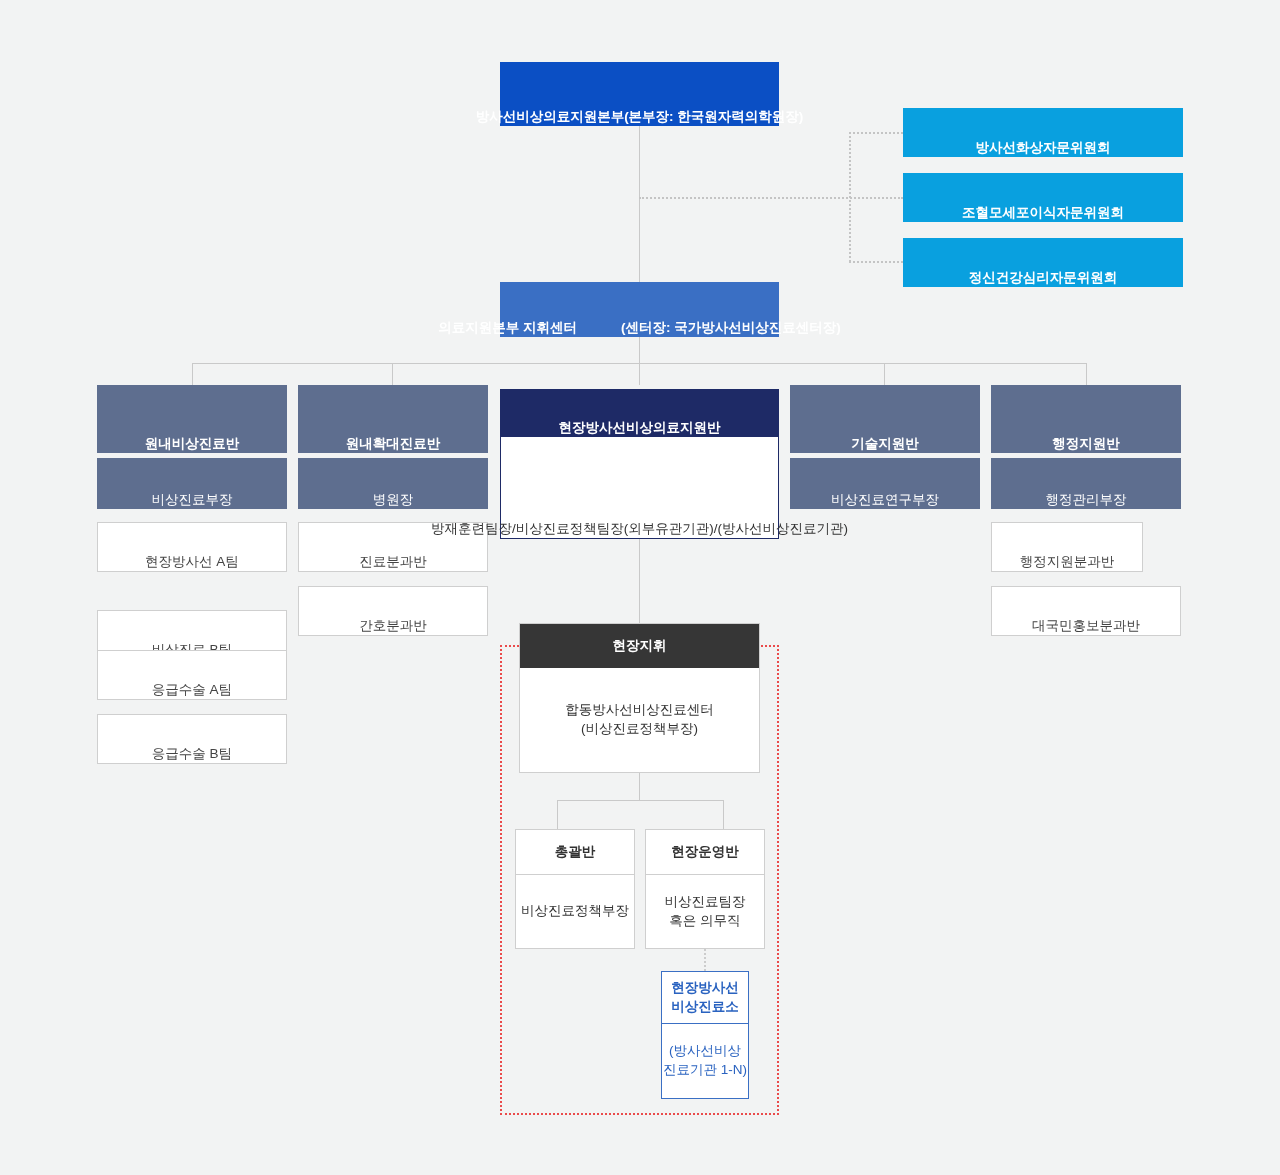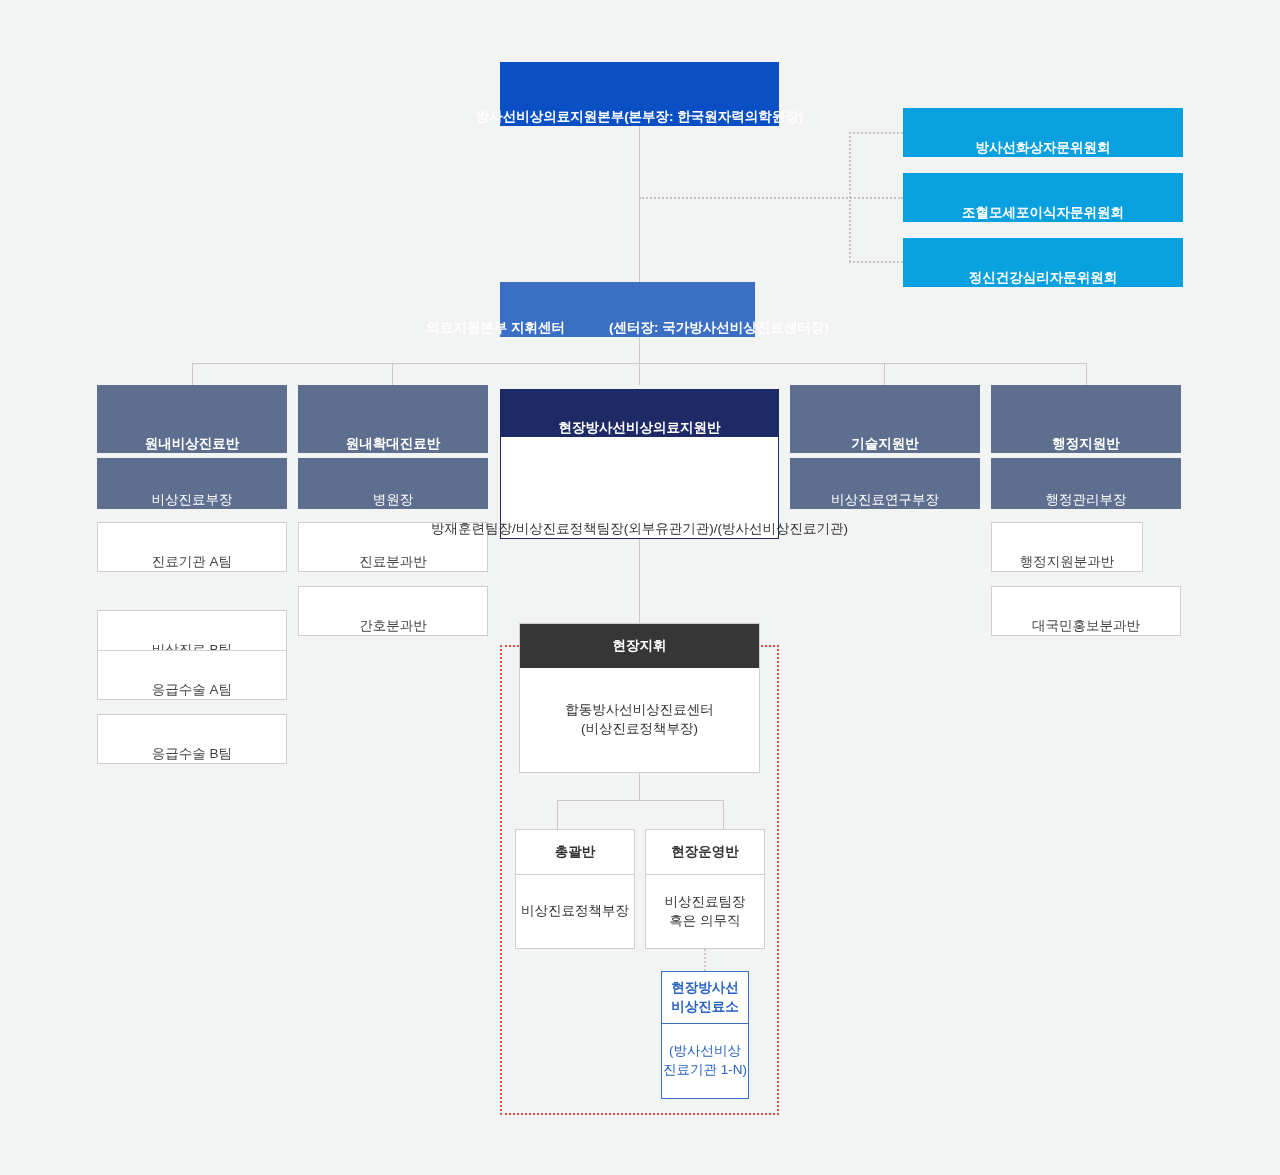--- a/index.html
+++ b/index.html
@@ -154,21 +154,21 @@
   <div class="box v-cyan" style="left:903px; top:108px; width:280px; height:49px;">
     <span class="ln">방사선화상자문위원회</span>
   </div>
   <div class="box v-cyan" style="left:903px; top:173px; width:280px; height:49px;">
     <span class="ln">조혈모세포이식자문위원회</span>
   </div>
   <div class="box v-cyan" style="left:903px; top:238px; width:280px; height:49px;">
     <span class="ln">정신건강심리자문위원회</span>
   </div>
 
-  <div class="box v-mid" style="left:500px; top:282px; width:255px; height:55px;gap:44px;">
+  <div class="box v-mid" style="left:500px; top:282px; width:279px; height:55px;gap:44px;">
     <span class="ln">의료지원본부 지휘센터</span>
     <span class="ln">(센터장: 국가방사선비상진료센터장)</span>
   </div>
 
   <div class="ln-v" style="left:639px; top:337px; height:26px;"></div>
 
   <div class="ln-h" style="left:192px; top:363px; width:895px;"></div>
 
   <div class="ln-v" style="left:192px; top:363px; height:22px;"></div>
   <div class="ln-v" style="left:392px; top:363px; height:22px;"></div>
@@ -176,21 +176,21 @@
   <div class="ln-v" style="left:884px; top:363px; height:22px;"></div>
   <div class="ln-v" style="left:1086px; top:363px; height:22px;"></div>
 
   <div class="box v-slate hdr" style="left:97px; top:385px; width:190px; height:68px;">
     <span class="ln">원내비상진료반</span>
   </div>
   <div class="box v-slate" style="left:97px; top:458px; width:190px; height:51px;">
     <span class="ln">비상진료부장</span>
   </div>
   <div class="box v-white" style="left:97px; top:522px; width:190px; height:50px;">
-    <span class="ln">진료기관 A팀</span>
+    <span class="ln">현장방사선 A팀</span>
   </div>
   <div class="box v-white" style="left:97px; top:610px; width:190px; height:50px;">
     <span class="ln">비상진료 B팀</span>
   </div>
   <div class="box v-white" style="left:97px; top:650px; width:190px; height:50px;">
     <span class="ln">응급수술 A팀</span>
   </div>
   <div class="box v-white" style="left:97px; top:714px; width:190px; height:50px;">
     <span class="ln">응급수술 B팀</span>
   </div>

